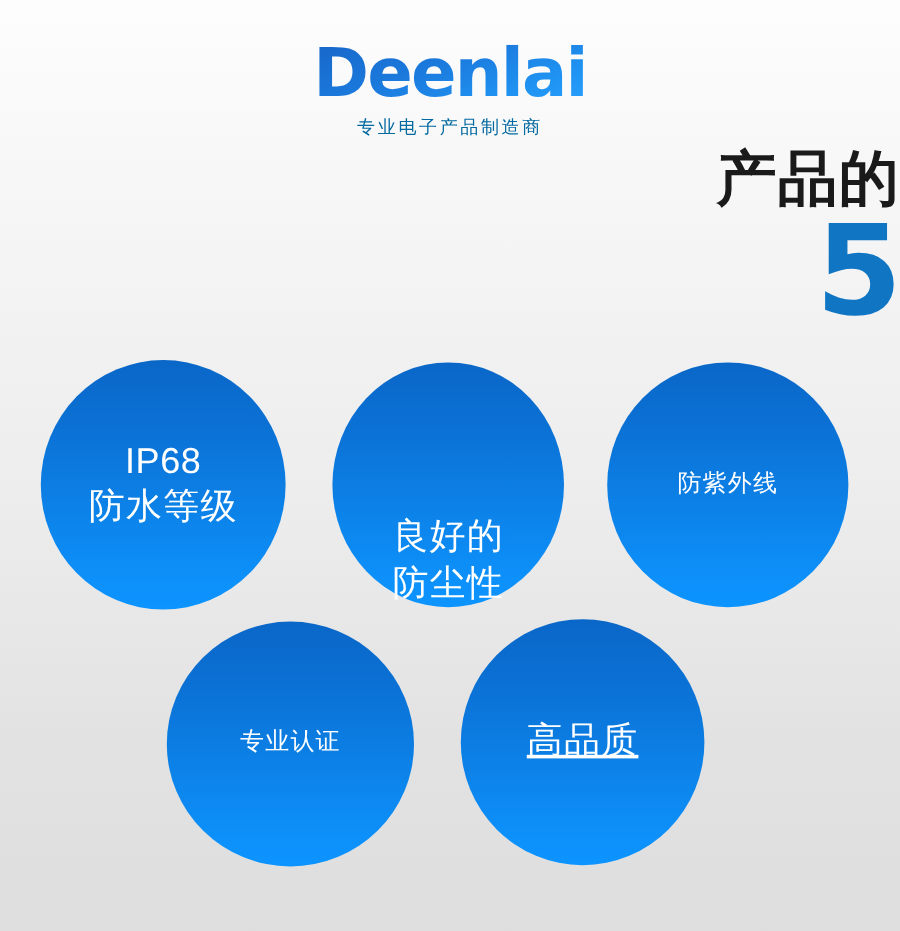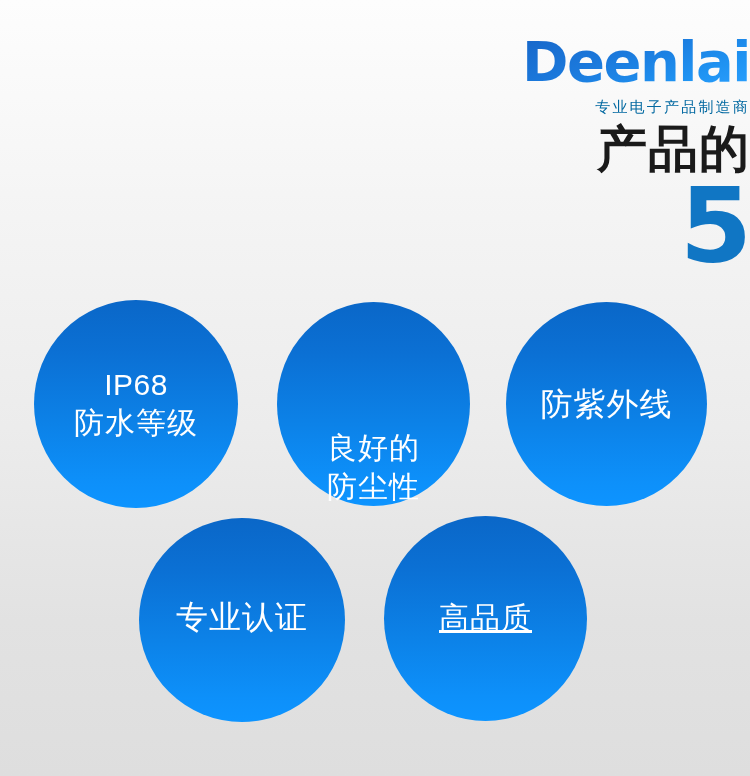--- a/index.html
+++ b/index.html
@@ -13,21 +13,21 @@
     font-family: "Liberation Sans", "DejaVu Sans", sans-serif;
     background: linear-gradient(to bottom, #fdfdfd 0%, #f4f4f4 28%, #ececec 55%, #e2e2e2 80%, #dedede 100%);
     overflow: hidden;
     position: relative;
   }
 
   
   .header {
     width: 750px;
     padding-top: 34px;
-    text-align: right;
+    text-align: center;
   }
   .logo-wordmark {
     font-family: "DejaVu Sans", "Liberation Sans", sans-serif;
     font-size: 56px;
     font-weight: 700;
     letter-spacing: -1.5px;
     line-height: 1;
     background: linear-gradient(160deg, #1766c8 0%, #1b79dc 40%, #1f93f2 75%, #2ba0ff 100%);
     -webkit-background-clip: text;
     background-clip: text;
@@ -111,21 +111,21 @@
     letter-spacing: 0.5px;
   }
 
   
   #bubble-1 { left: 34px;  top: 300px; width: 204px; height: 208px; }
   #bubble-2 { left: 277px; top: 302px; width: 193px; height: 204px; align-items: flex-end; }
   #bubble-3 { left: 506px; top: 302px; width: 201px; height: 204px; }
   #bubble-4 { left: 139px; top: 518px; width: 206px; height: 204px; font-family: Liberation Mono, monospace; }
   #bubble-5 { left: 384px; top: 516px; width: 203px; height: 205px; text-decoration: underline; }
 
-  #bubble-3 .label, #bubble-4 .label { font-size: 32px; }
+  #bubble-3 .label, #bubble-4 .label { font-size: 20px; }
 </style>
 </head>
 <body>
 
 <div class="header">
   <div class="logo-wordmark">Deenlai</div>
   <div class="logo-tagline">专业电子产品制造商</div>
 </div>
 
 <div class="headline">

